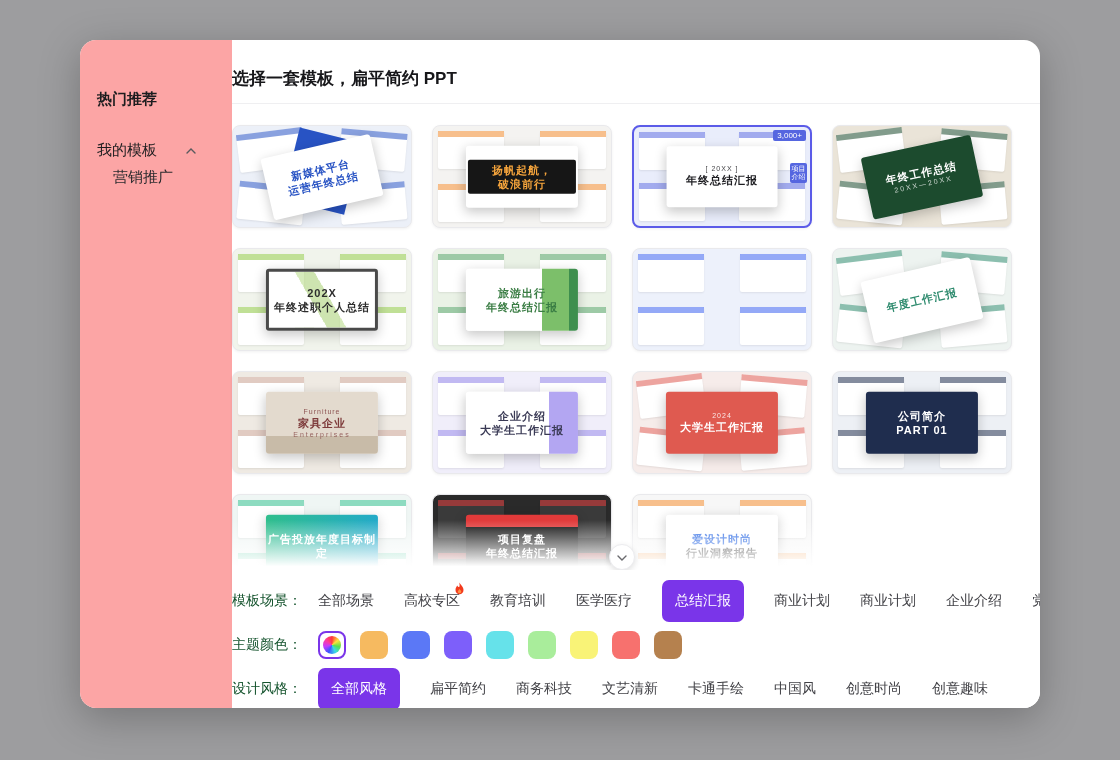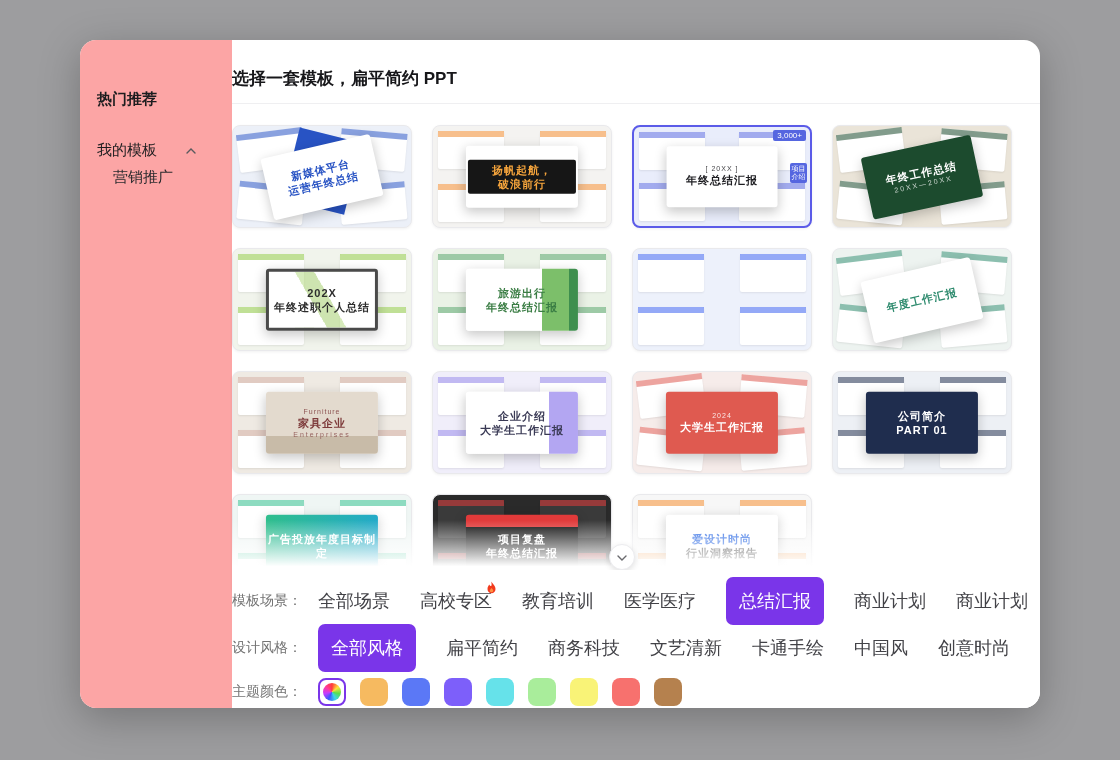--- a/index.html
+++ b/index.html
@@ -69,23 +69,23 @@
   
   .fade { position:absolute; left:0; right:0; top:480px; height:58px; pointer-events:none;
           background:linear-gradient(180deg, rgba(255,255,255,0) 0%, #fff 80%); }
   .expand-btn { position:absolute; left:377px; top:504px; width:26px; height:26px; border-radius:50%;
                 background:#fff; border:1px solid #ececef; box-shadow:0 2px 6px rgba(0,0,0,.12);
                 display:flex; align-items:center; justify-content:center; cursor:pointer; }
   
   .filters { position:absolute; left:0; right:0; bottom:0; height:138px; background:#fff;
              padding:12px 0 0 0; display:flex; flex-direction:column; gap:9px; }
   .f-row { display:flex; align-items:center; min-height:32px; }
-  .f-label { width:86px; flex:0 0 86px; font-size:14px; color:#737373; }
+  .f-label { width:86px; flex:0 0 86px; font-size:14px; color:#14532d; }
   .chips { display:flex; align-items:center; gap:30px; flex-wrap:nowrap; }
-  .chip { position:relative; font-size:18px; color:#424247; cursor:pointer; white-space:nowrap; }
+  .chip { position:relative; font-size:14px; color:#424247; cursor:pointer; white-space:nowrap; }
   .chip-sel { background:var(--accent,#7A35E9); color:#fff; padding:12px 13px; border-radius:7px; font-weight:500; }
   .flame { position:absolute; top:-10px; right:-6px; }
   .swatches { display:flex; align-items:center; gap:14px; }
   .swatch { width:28px; height:28px; border-radius:8px; cursor:pointer; }
   .swatch-wheel { background:#fff; border:2px solid var(--accent,#7A35E9);
                   display:flex; align-items:center; justify-content:center; }
   .wheel { width:18px; height:18px; border-radius:50%;
            background:conic-gradient(#ff3b3b,#ffe23b,#58e04b,#3bd7e8,#3b58ff,#c43bff,#ff3b9d,#ff3b3b); }
 </style>
 </head>
@@ -364,43 +364,43 @@
             <span class="chip">教育培训</span>
             <span class="chip">医学医疗</span>
             <span class="chip chip-sel">总结汇报</span>
             <span class="chip">商业计划</span>
             <span class="chip">商业计划</span>
             <span class="chip">企业介绍</span>
             <span class="chip">党政宣传</span>
           </div>
       </div>
       <div class="f-row">
+        <span class="f-label">主题颜色：</span>
+        <div class="swatches">
+            <div class="swatch swatch-wheel">
+              <div class="wheel"></div>
+            </div>
+            <div class="swatch" style="background: rgb(246, 186, 96);"></div>
+            <div class="swatch" style="background: rgb(91, 120, 246);"></div>
+            <div class="swatch" style="background: rgb(125, 95, 250);"></div>
+            <div class="swatch" style="background: rgb(102, 226, 234);"></div>
+            <div class="swatch" style="background: rgb(169, 237, 155);"></div>
+            <div class="swatch" style="background: rgb(249, 243, 119);"></div>
+            <div class="swatch" style="background: rgb(247, 113, 110);"></div>
+            <div class="swatch" style="background: rgb(181, 129, 78);"></div>
+          </div>
+      </div>
+      <div class="f-row">
         <span class="f-label">设计风格：</span>
         <div class="chips">
             <span class="chip chip-sel">全部风格</span>
             <span class="chip">扁平简约</span>
             <span class="chip">商务科技</span>
             <span class="chip">文艺清新</span>
             <span class="chip">卡通手绘</span>
             <span class="chip">中国风</span>
             <span class="chip">创意时尚</span>
             <span class="chip">创意趣味</span>
           </div>
       </div>
-      <div class="f-row">
-        <span class="f-label">主题颜色：</span>
-        <div class="swatches">
-            <div class="swatch swatch-wheel">
-              <div class="wheel"></div>
-            </div>
-            <div class="swatch" style="background: rgb(246, 186, 96);"></div>
-            <div class="swatch" style="background: rgb(91, 120, 246);"></div>
-            <div class="swatch" style="background: rgb(125, 95, 250);"></div>
-            <div class="swatch" style="background: rgb(102, 226, 234);"></div>
-            <div class="swatch" style="background: rgb(169, 237, 155);"></div>
-            <div class="swatch" style="background: rgb(249, 243, 119);"></div>
-            <div class="swatch" style="background: rgb(247, 113, 110);"></div>
-            <div class="swatch" style="background: rgb(181, 129, 78);"></div>
-          </div>
-      </div>
     </div>
   </div>
 </div>
 
 </body></html>

